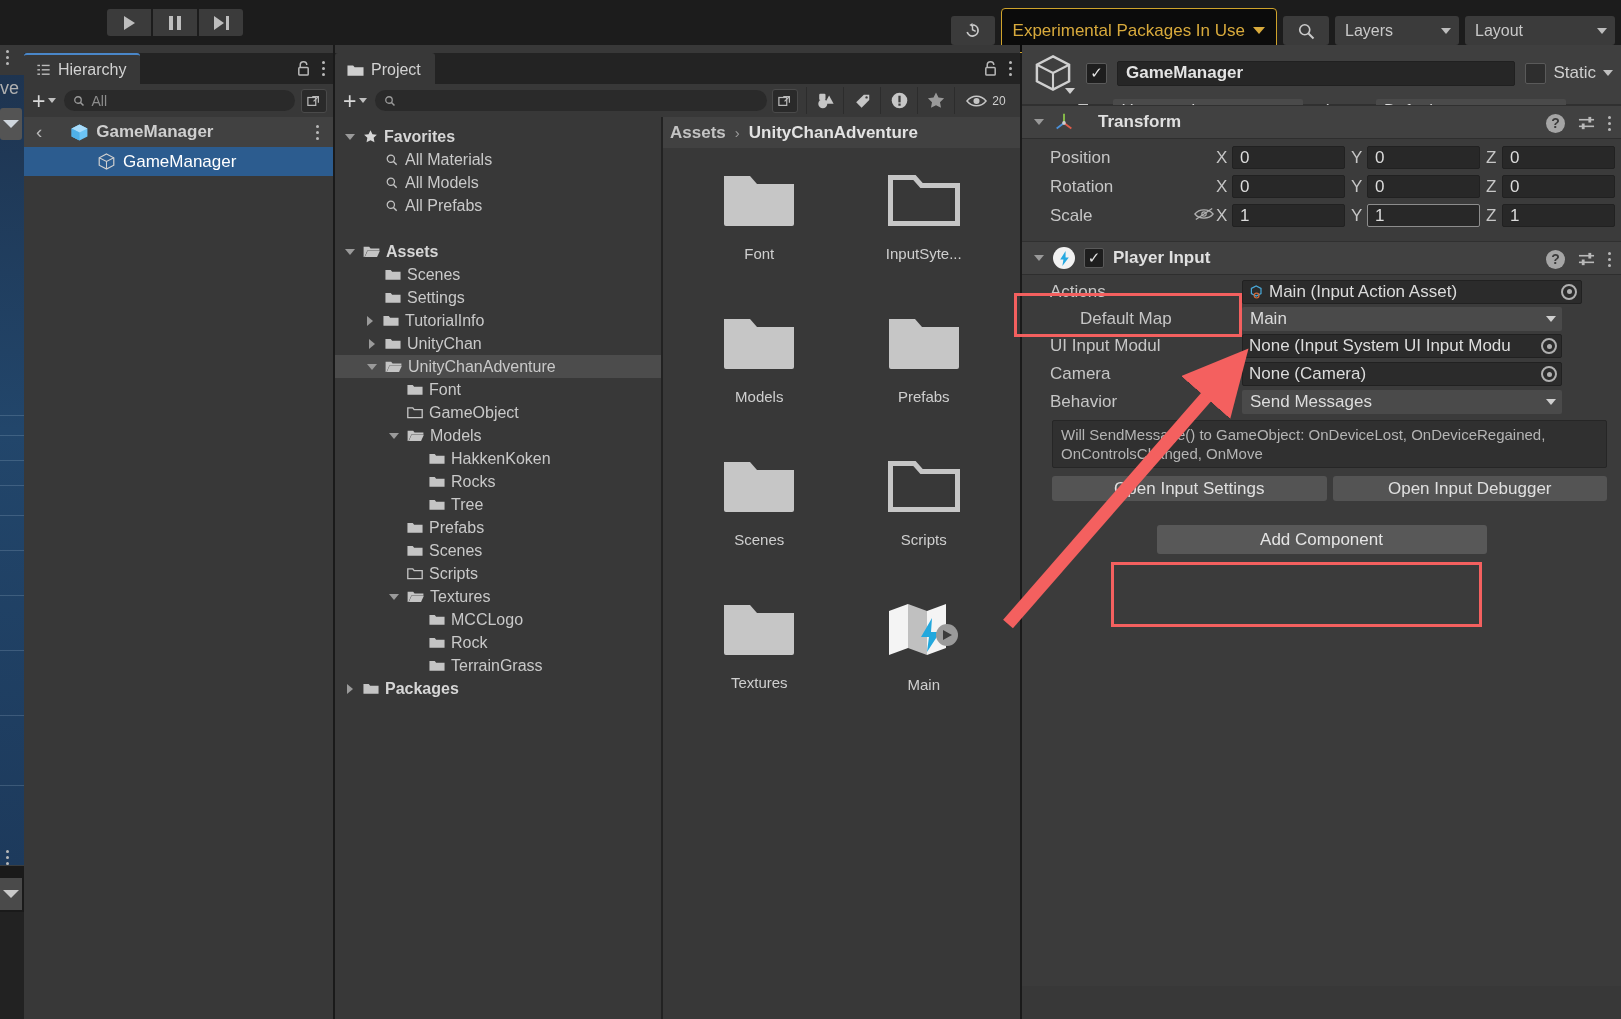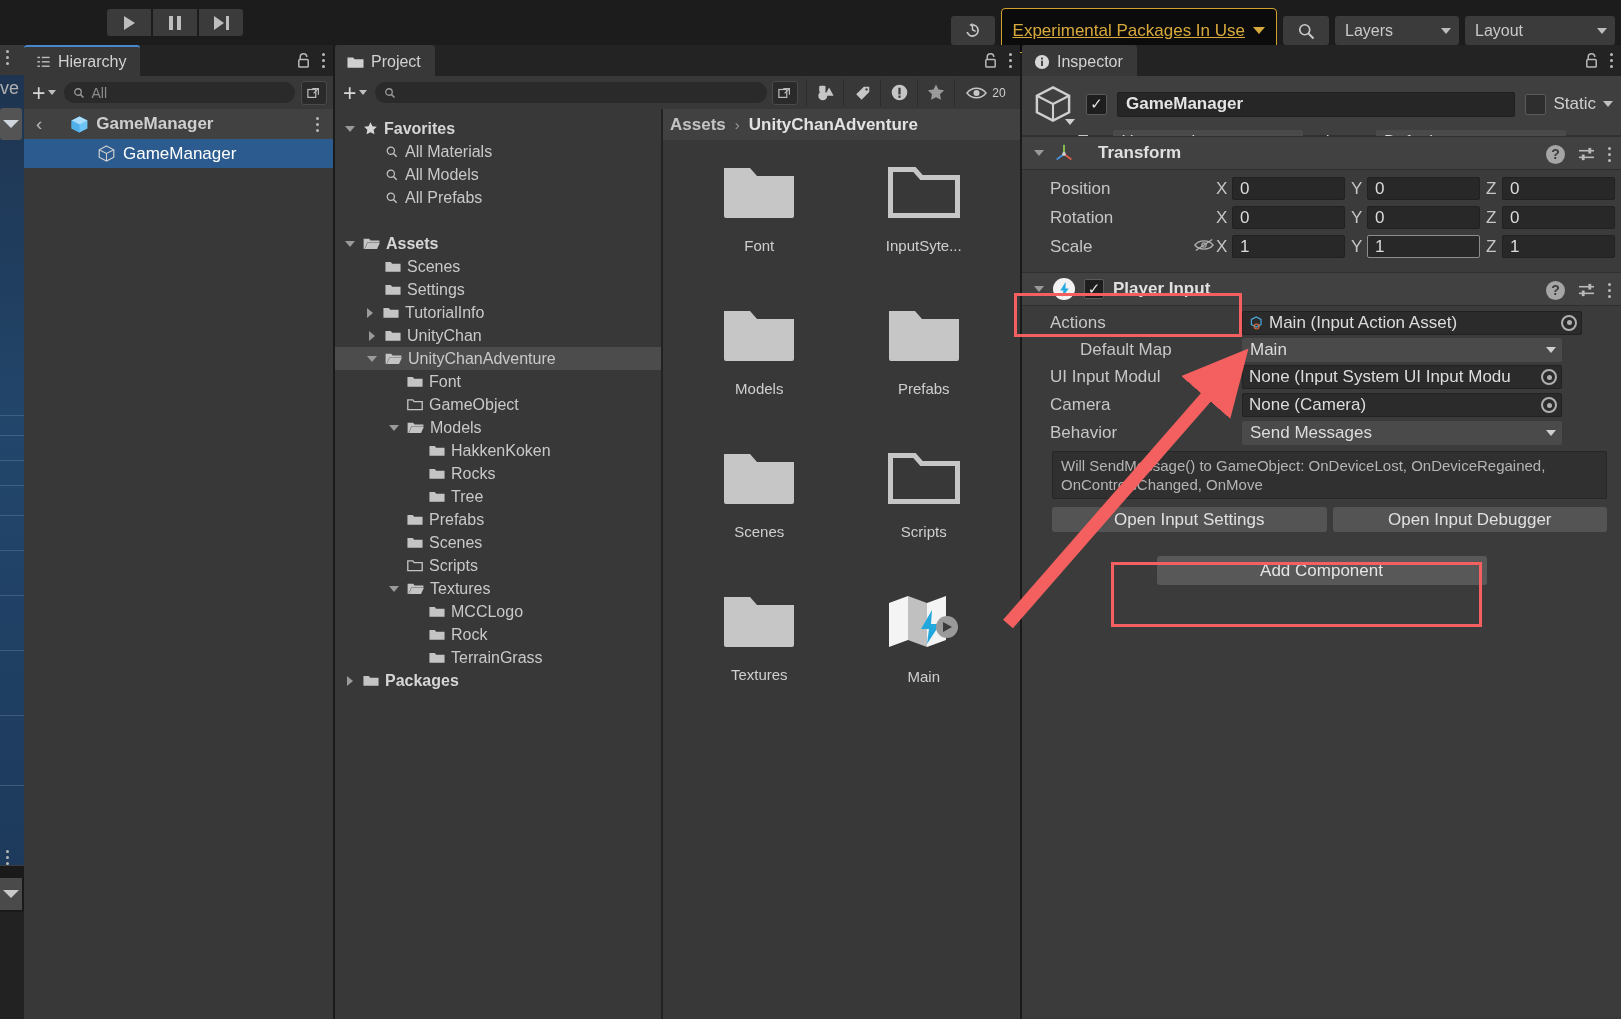--- a/index.html
+++ b/index.html
@@ -35,21 +35,21 @@
 
   .tb-right { position: absolute; right: 6px; top: 8px; display: flex; align-items: center; gap: 6px; }
   .tb-icon-btn {
     width: 44px; height: 29px; background: #3b3b3b; border-radius: 3px;
     display: flex; align-items: center; justify-content: center;
   }
   .exp-pill {
     height: 45px; border: 1px solid #cfa32b; border-radius: 4px;
     background: #0b0b0b; color: #d8aa3c;
     display: flex; align-items: center; gap: 8px;
-    padding: 0 11px; font-size: 17px; text-decoration: underline;
+    padding: 0 11px; font-size: 17px;
   }
   .caret-dn { width: 0; height: 0; border-left: 6px solid transparent; border-right: 6px solid transparent; border-top: 7px solid currentColor; }
   .search-btn {
     width: 46px; height: 29px; background: #3b3b3b; border-radius: 3px;
     display: flex; align-items: center; justify-content: center;
   }
   .dd-flat {
     height: 29px; min-width: 118px; background: #3b3b3b; border-radius: 3px;
     display: flex; align-items: center; justify-content: space-between;
     padding: 0 8px 0 10px; color: #c9c9c9; font-size: 16px;
@@ -74,21 +74,21 @@
   .rail-dd2 {
     position: absolute; left: 0px; top: 878px; width: 22px; height: 32px; background: #4a4a4a;
     display: flex; align-items: center; justify-content: center;
   }
   .rail-kebab2 { position: absolute; left: 6px; top: 850px; }
   .kebab { display: flex; flex-direction: column; gap: 3px; }
   .kebab i { display: block; width: 3px; height: 3px; background: #b9b9b9; border-radius: 50%; }
 
   
   .panel { position: absolute; background: #383838; }
-  .tabbar { height: 31px; background: #232323; position: relative; }
+  .tabbar { height: 31px; background: #232323; position: relative; margin-top: 8px; }
   .tab {
     position: absolute; left: 0; top: 0; height: 31px;
     background: #383838; border-top: 2px solid #4a87c9;
     display: flex; align-items: center; gap: 7px; padding: 0 14px 0 12px;
     color: #d2d2d2; font-size: 16px;
     border-radius: 3px 3px 0 0;
   }
   .tab.nosel { border-top: 2px solid transparent; }
   .tab-right { position: absolute; right: 8px; top: 0; height: 31px; display: flex; align-items: center; gap: 11px; }
 
@@ -688,41 +688,20 @@
                   <path d="M58 31 67 36 58 41z" fill="#3b3b3b"></path>
                 </svg></span>
               <span class="p-label">Main</span>
             </div>
           </div>
       </div>
     </div>
   </div>
 
   <div class="panel" id="inspector">
-    <div class="tabbar">
-      <div class="tab" style="border-top-color:transparent">
-        <svg width="16" height="16" viewBox="0 0 18 18">
-          <circle cx="9" cy="9" r="8" fill="#d6d6d6"></circle>
-          <rect x="8" y="7.5" width="2" height="6" fill="#383838"></rect>
-          <rect x="8" y="4" width="2" height="2.2" fill="#383838"></rect>
-        </svg>
-        <span>Inspector</span>
-      </div>
-      <div class="tab-right">
-        <svg width="15" height="17" viewBox="0 0 16 18">
-          <path d="M4.5 8V5.2a3.5 3.5 0 0 1 7 0" fill="none" stroke="#b8b8b8" stroke-width="1.6"></path>
-          <rect x="3" y="8" width="10" height="8" rx="1" fill="none" stroke="#b8b8b8" stroke-width="1.6"></rect>
-        </svg>
-        <span class="kebab">
-            <i></i>
-            <i></i>
-            <i></i>
-          </span>
-      </div>
-    </div>
 
     <div class="insp-body">
 
       <div class="insp-header">
         <div class="name-row">
           <div class="cube-big">
             <svg width="42" height="42" viewBox="0 0 24 24">
               <path d="M12 2.5 21.2 7.3v9.4L12 21.5 2.8 16.7V7.3z" fill="none" stroke="#cfcfcf" stroke-width="1.4"></path>
               <path d="M2.8 7.3 12 12l9.2-4.7M12 12v9.5" fill="none" stroke="#cfcfcf" stroke-width="1.2"></path>
             </svg>

